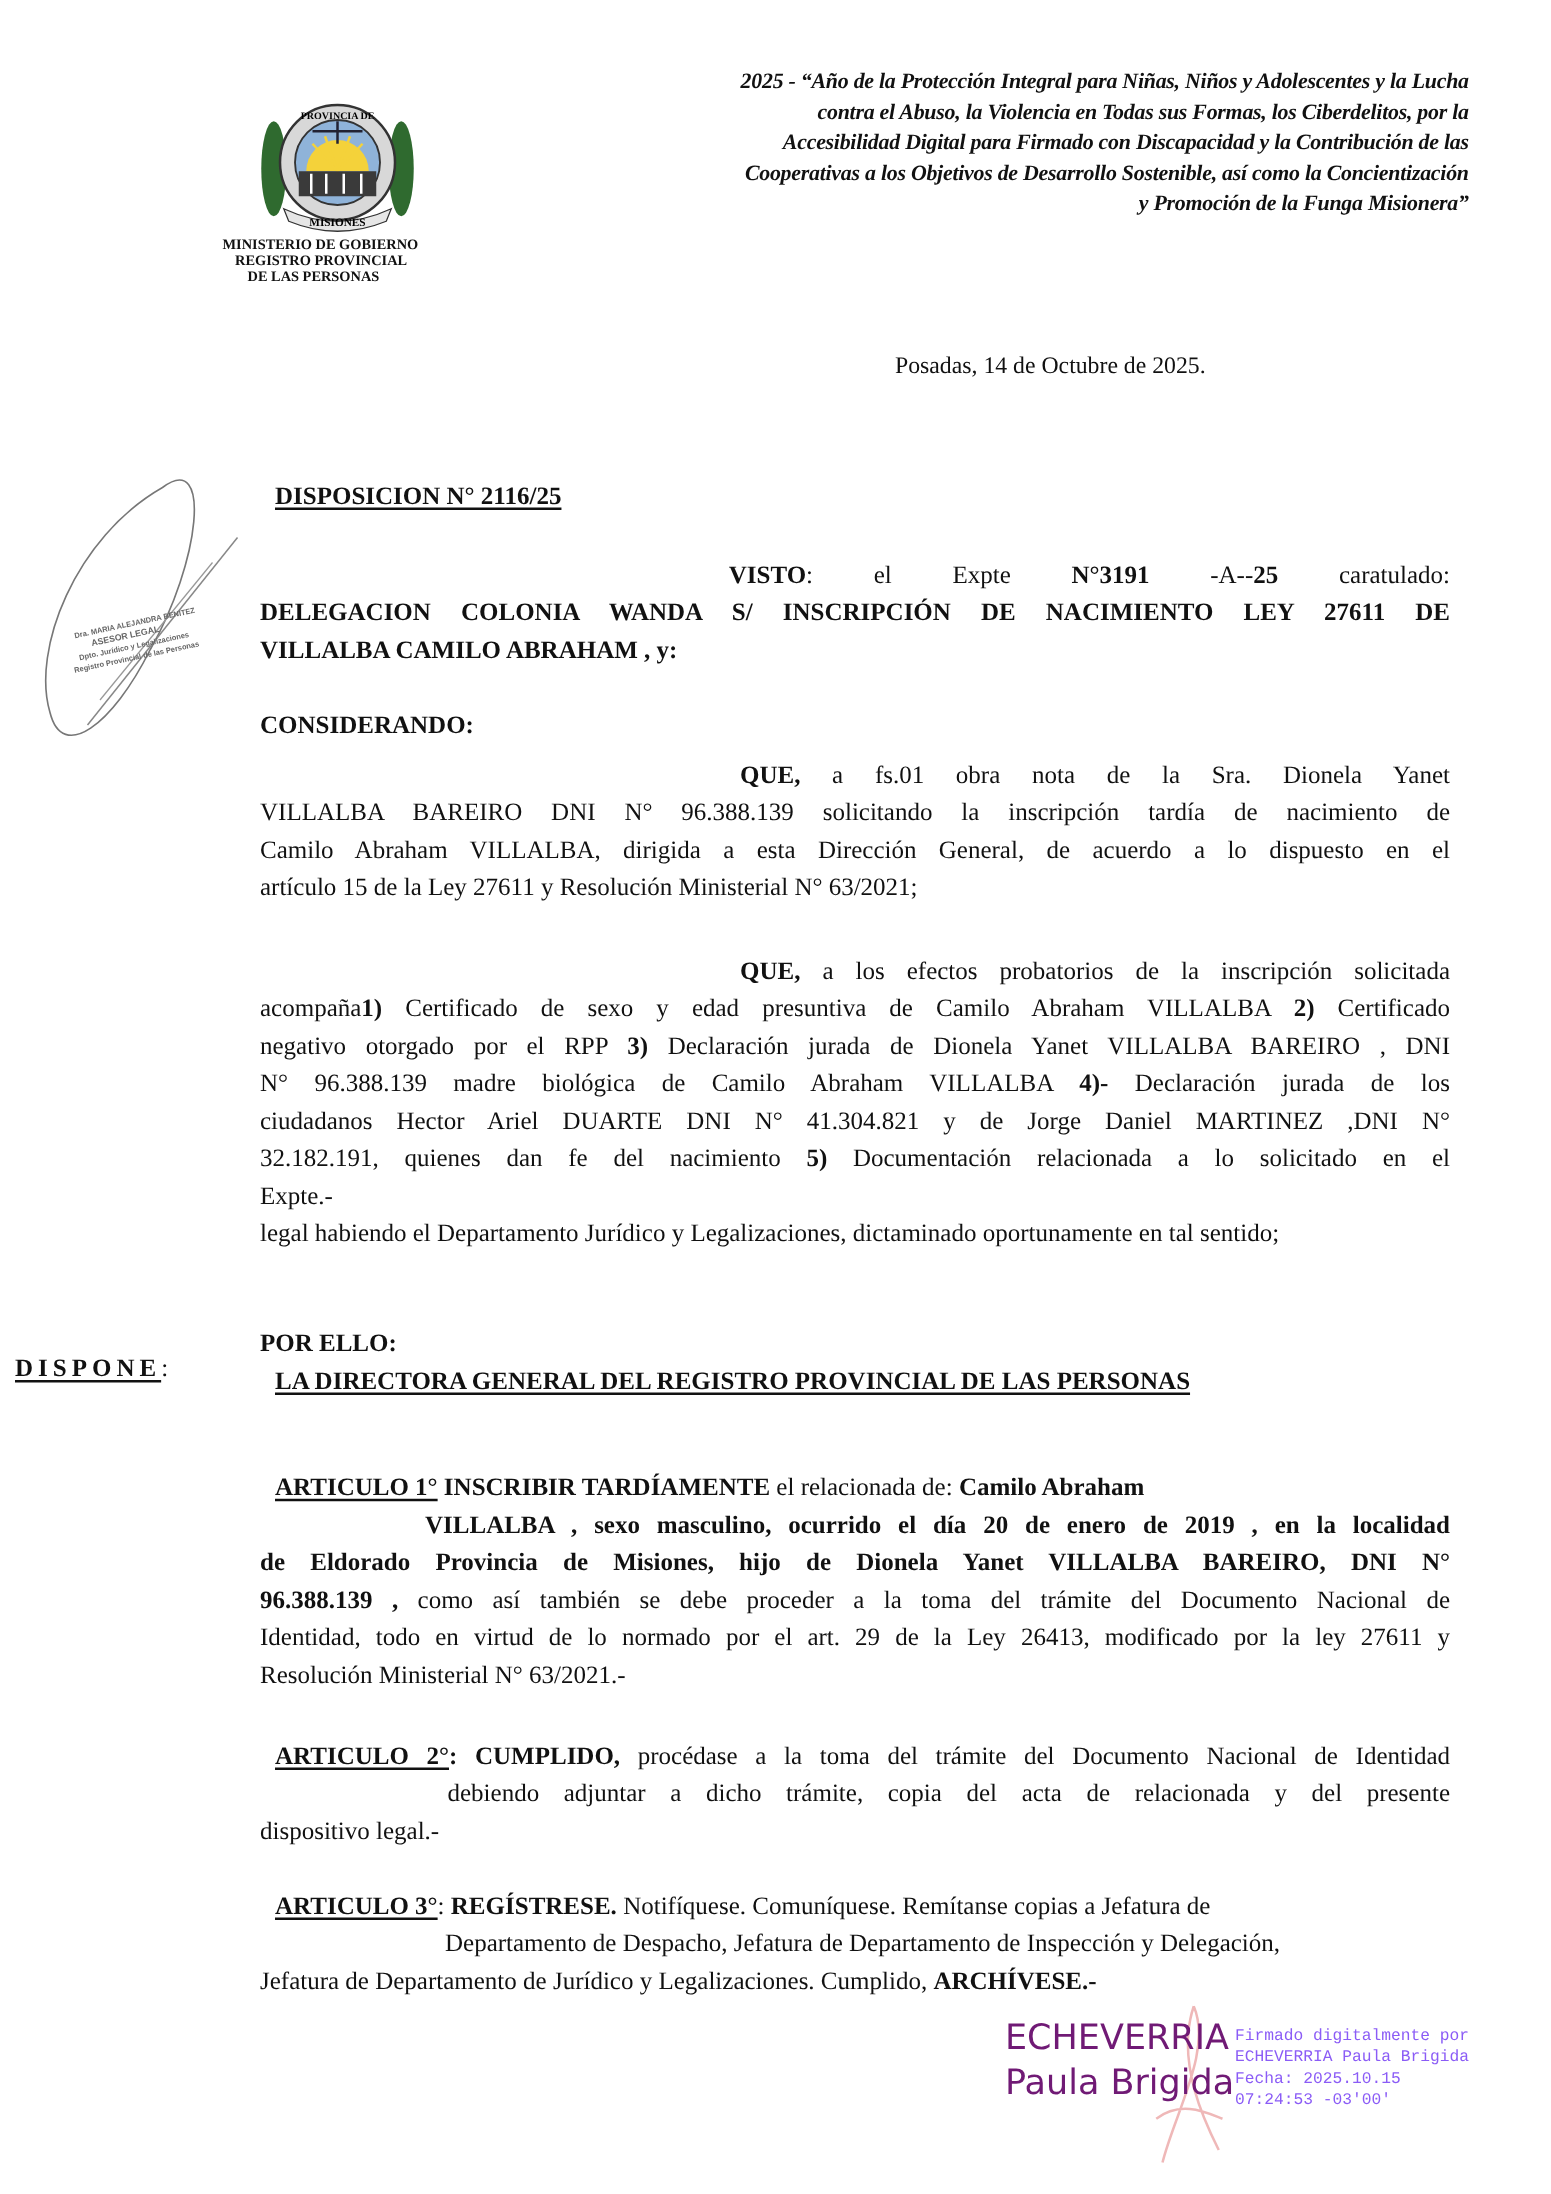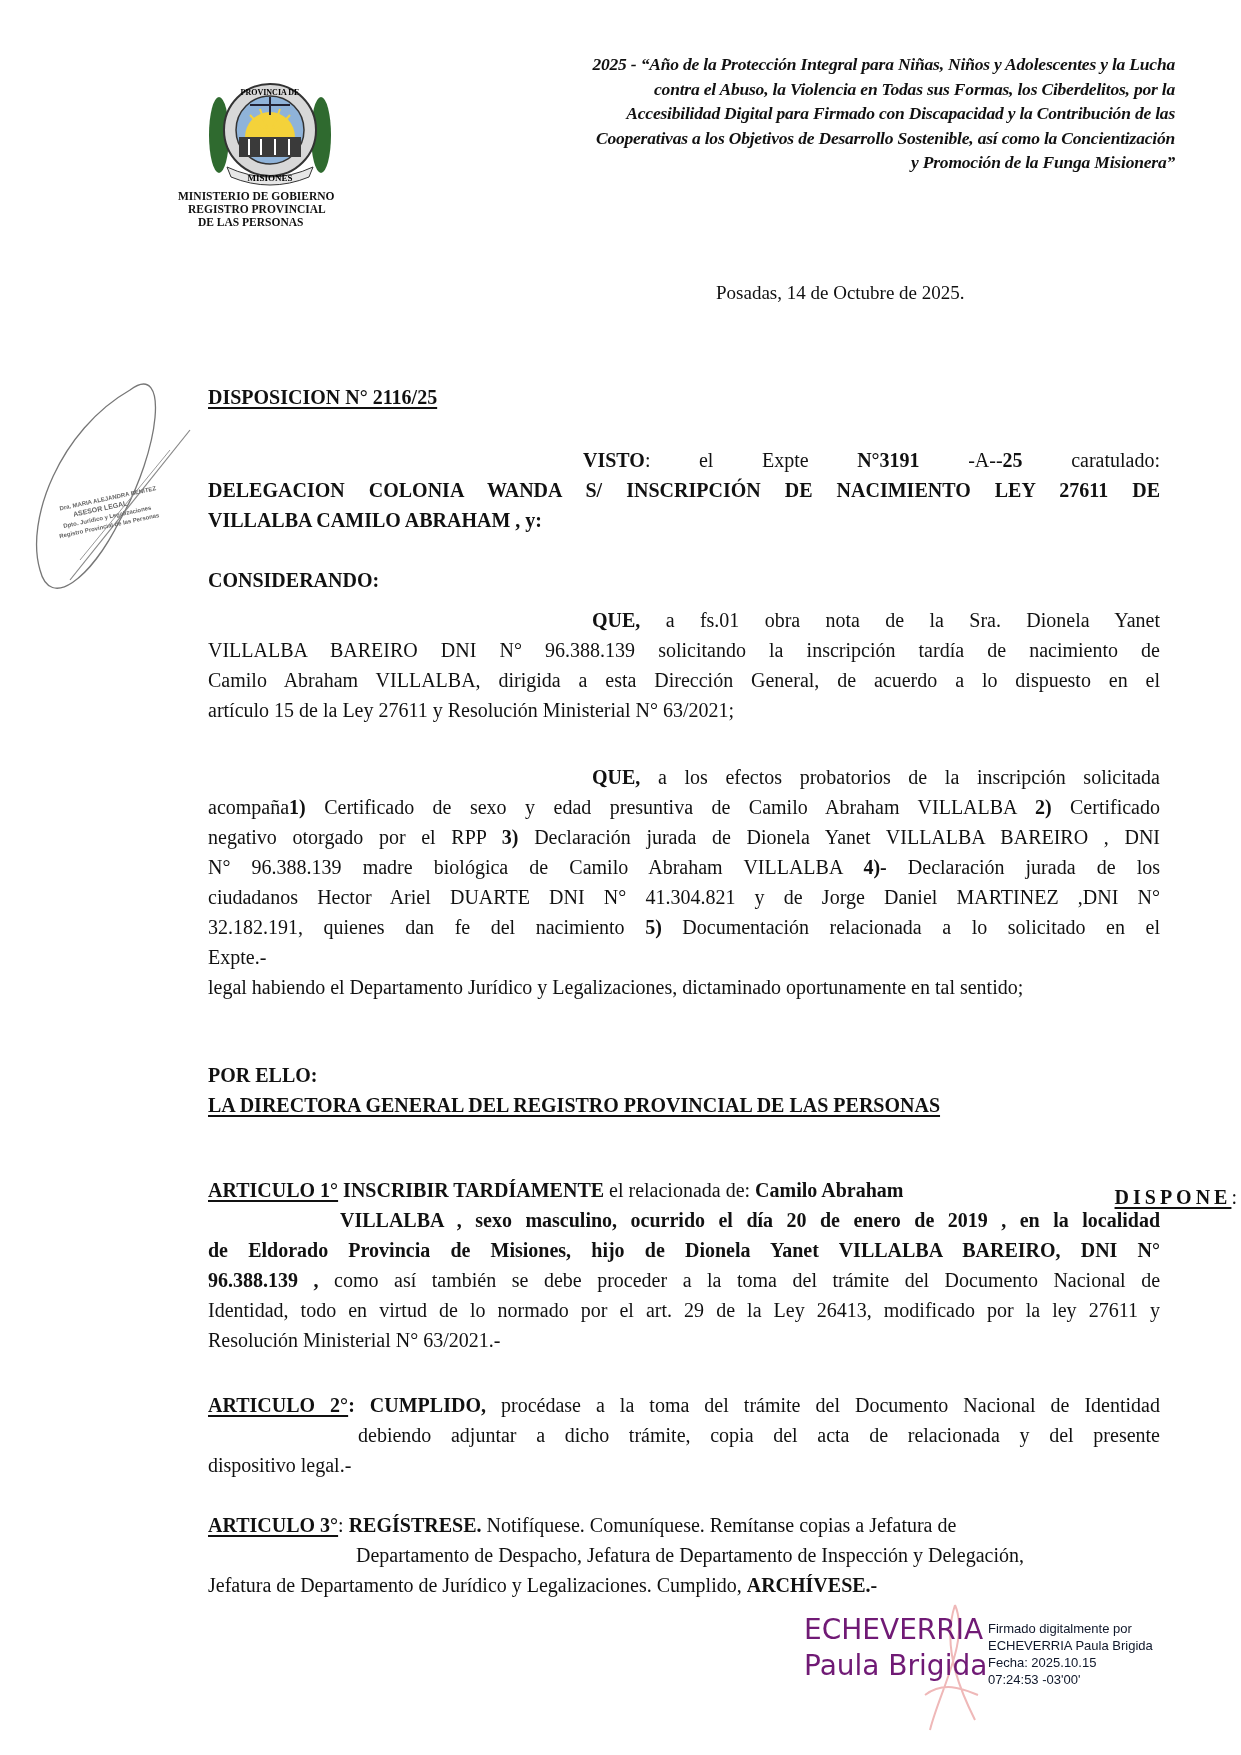--- a/index.html
+++ b/index.html
@@ -10,27 +10,27 @@
   .ministry { left:178px; top:190px; width:185px; font-size:11.5px; font-weight:bold; line-height:13px; }
   .ministry div:nth-child(2) { padding-left:10px; }
   .ministry div:nth-child(3) { padding-left:20px; }
   .motto { left:455px; top:52px; width:720px; text-align:right; font-style:italic; font-weight:bold; font-size:17.5px; line-height:24.5px; letter-spacing:-0.2px; }
   .date { left:716px; top:266px; font-size:19px;margin-top:16px; }
   
   .body-text { font-size:20px; line-height:30px; }
   .blk { left:208px; width:952px; }
   .just { text-align:justify; text-align-last:justify; }
   .b { font-weight:bold; }
-  .u { text-decoration:underline; text-decoration-thickness:2px; text-underline-offset:3px; }
+  .u { text-decoration:underline; text-decoration-thickness:2px; text-underline-offset:3px;margin-left:12px; }
   .title { left:208px; top:386px; font-size:20px; font-weight:bold; }
   .stamp { left:20px; top:370px; width:200px; height:250px; }
-  .dispone { left:0; width:1241px; text-align:right; top:1186px; font-size:20px; font-weight:bold; letter-spacing:4px; }
+  .dispone { left:0; width:1241px; text-align:left; top:1084px; font-size:20px; font-weight:bold; letter-spacing:4px; }
   
   .sig-name { left:804px; top:1612px; font-family:"DejaVu Sans","Liberation Sans",sans-serif; font-size:28px; line-height:36px; color:#701a75; }
-  .sig-info { left:988px; top:1620px; font-family:Liberation Sans, sans-serif; font-size:13px; line-height:17px; color:#0f172a; }
+  .sig-info { left:988px; top:1620px; font-family:Liberation Mono, monospace; font-size:13px; line-height:17px; color:#8b5cf6; }
   .sig-mark { left:920px; top:1600px; width:60px; height:140px; }
 </style>
 </head>
 <body>
 
 <div class="abs logo-wrap">
   <svg width="130" height="115" viewBox="0 0 130 115">
 
     <ellipse cx="14" cy="60" rx="10" ry="38" fill="#2f6a2f"></ellipse>
     <ellipse cx="116" cy="60" rx="10" ry="38" fill="#2f6a2f"></ellipse>

